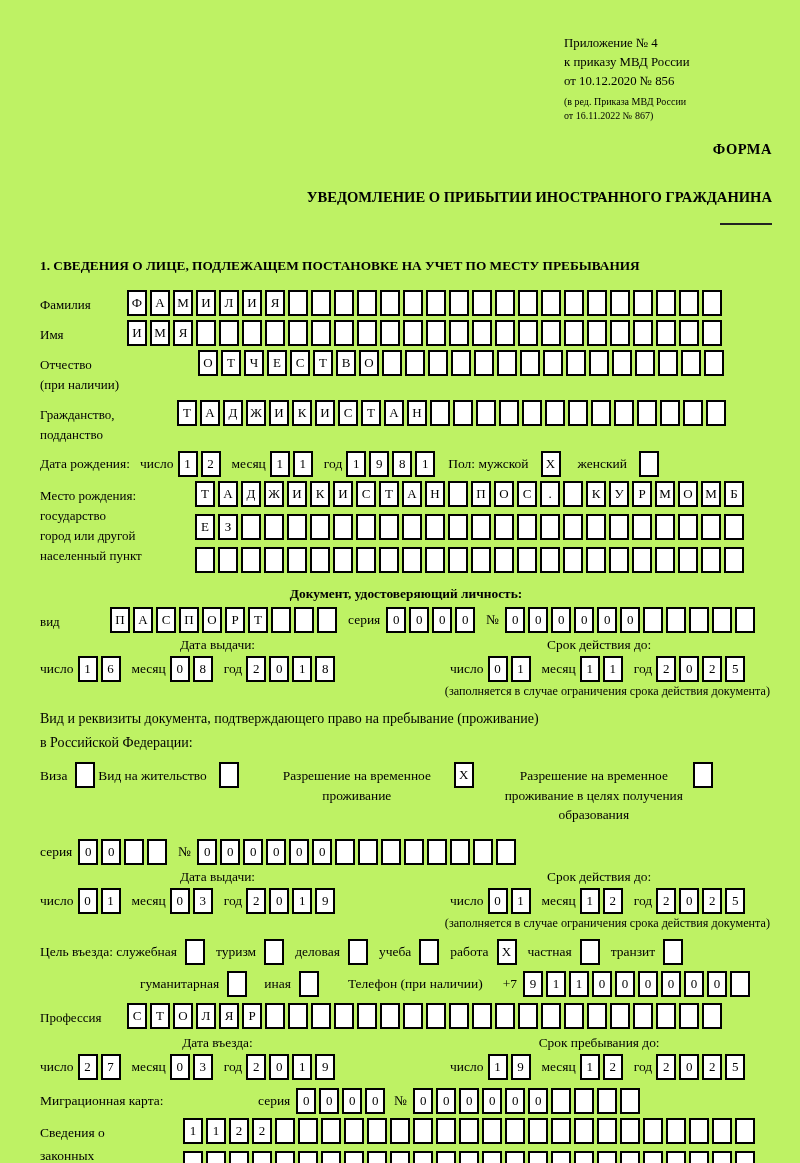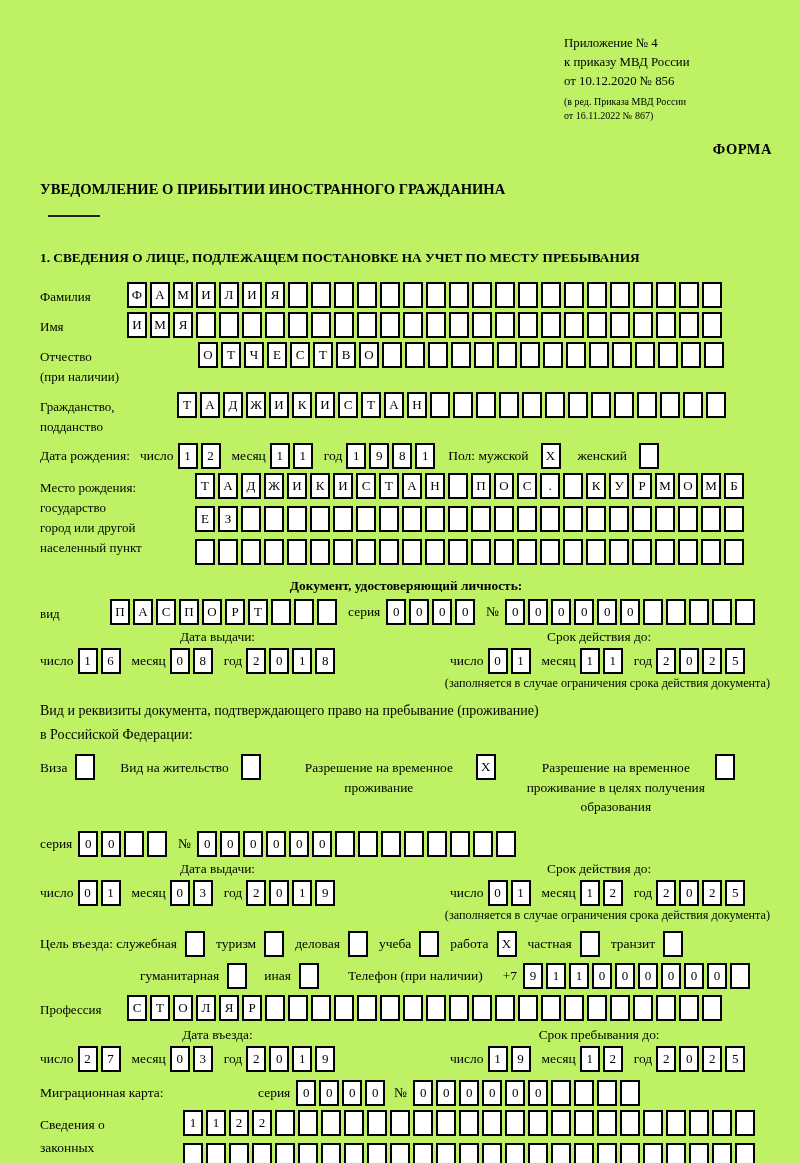--- a/index.html
+++ b/index.html
@@ -6,37 +6,37 @@
   .page{
     width:800px;height:1163px;box-sizing:border-box;background:#bef264;color:#000;
     font-family:"Liberation Serif","DejaVu Serif",serif;
     padding:34px 28px 0 40px;overflow:hidden;position:relative;
   }
   
   .appendix{margin-left:auto;width:208px;font-size:12.8px;line-height:1.5;}
   .appendix .rev{font-size:10px;margin-top:3px;line-height:1.45;}
   .forma{margin-left:auto;width:208px;text-align:right;font-weight:bold;font-size:14.5px;margin-top:17px;letter-spacing:.5px;}
   
-  .title{text-align:left;font-weight:bold;font-size:14.6px;line-height:1.6;margin-top:20px;}
+  .title{text-align:right;font-weight:bold;font-size:14.6px;line-height:1.6;margin-top:28px;}
   .blankline{display:inline-block;width:52px;border-bottom:2px solid #222;height:.9em;margin-left:8px;}
   .sec-heading{font-weight:bold;font-size:13.3px;margin-top:26px;margin-bottom:16px;}
   
   .frow{display:flex;align-items:flex-start;margin-bottom:4px;}
   .flabel{font-size:13px;line-height:1.55;padding-top:5px;flex:none;}
   .w87{width:87px;} .w158{width:158px;} .w137{width:137px;} .w155{width:155px;} .w70{width:70px;}
   .cells{display:flex;flex:none;}
   .cell{
     box-sizing:border-box;flex:none;width:20px;height:26px;border:2px solid #000;margin-right:3px;
     display:inline-flex;align-items:center;justify-content:center;
     font-size:13px;background:#fff;
   }
   .multirow .cellblock .cells{margin-bottom:7px;}
   .inline-lbl{font-size:13.5px;padding-top:5px;flex:none;}
   .mr4{margin-right:4px;} .mr6{margin-right:6px;} .mr8{margin-right:8px;} .mr10{margin-right:10px;}
-  .ml8{margin-left:8px;} .ml12{margin-left:12px;} .ml14{margin-left:14px;} .ml22{margin-left:22px;} .ml26{margin-left:26px;}
+  .ml8{margin-left:8px;} .ml12{margin-left:12px;} .ml14{margin-left:14px;} .ml22{} .ml26{margin-left:26px;}
   .center-bold{text-align:center;font-weight:bold;font-size:13.4px;margin:6px 0 5px 0;}
   
   .daterow{display:flex;margin-bottom:2px;}
   .dcol-l{width:355px;flex:none;}
   .dcol-r{margin-left:55px;flex:none;}
   .dlabel{text-align:center;font-size:13.4px;margin-bottom:3px;}
   .dline{display:flex;align-items:flex-start;}
   .note-right{text-align:right;font-size:12.2px;margin:1px 2px 8px 0;}
   .plain{font-size:14px;line-height:1.7;}
   

